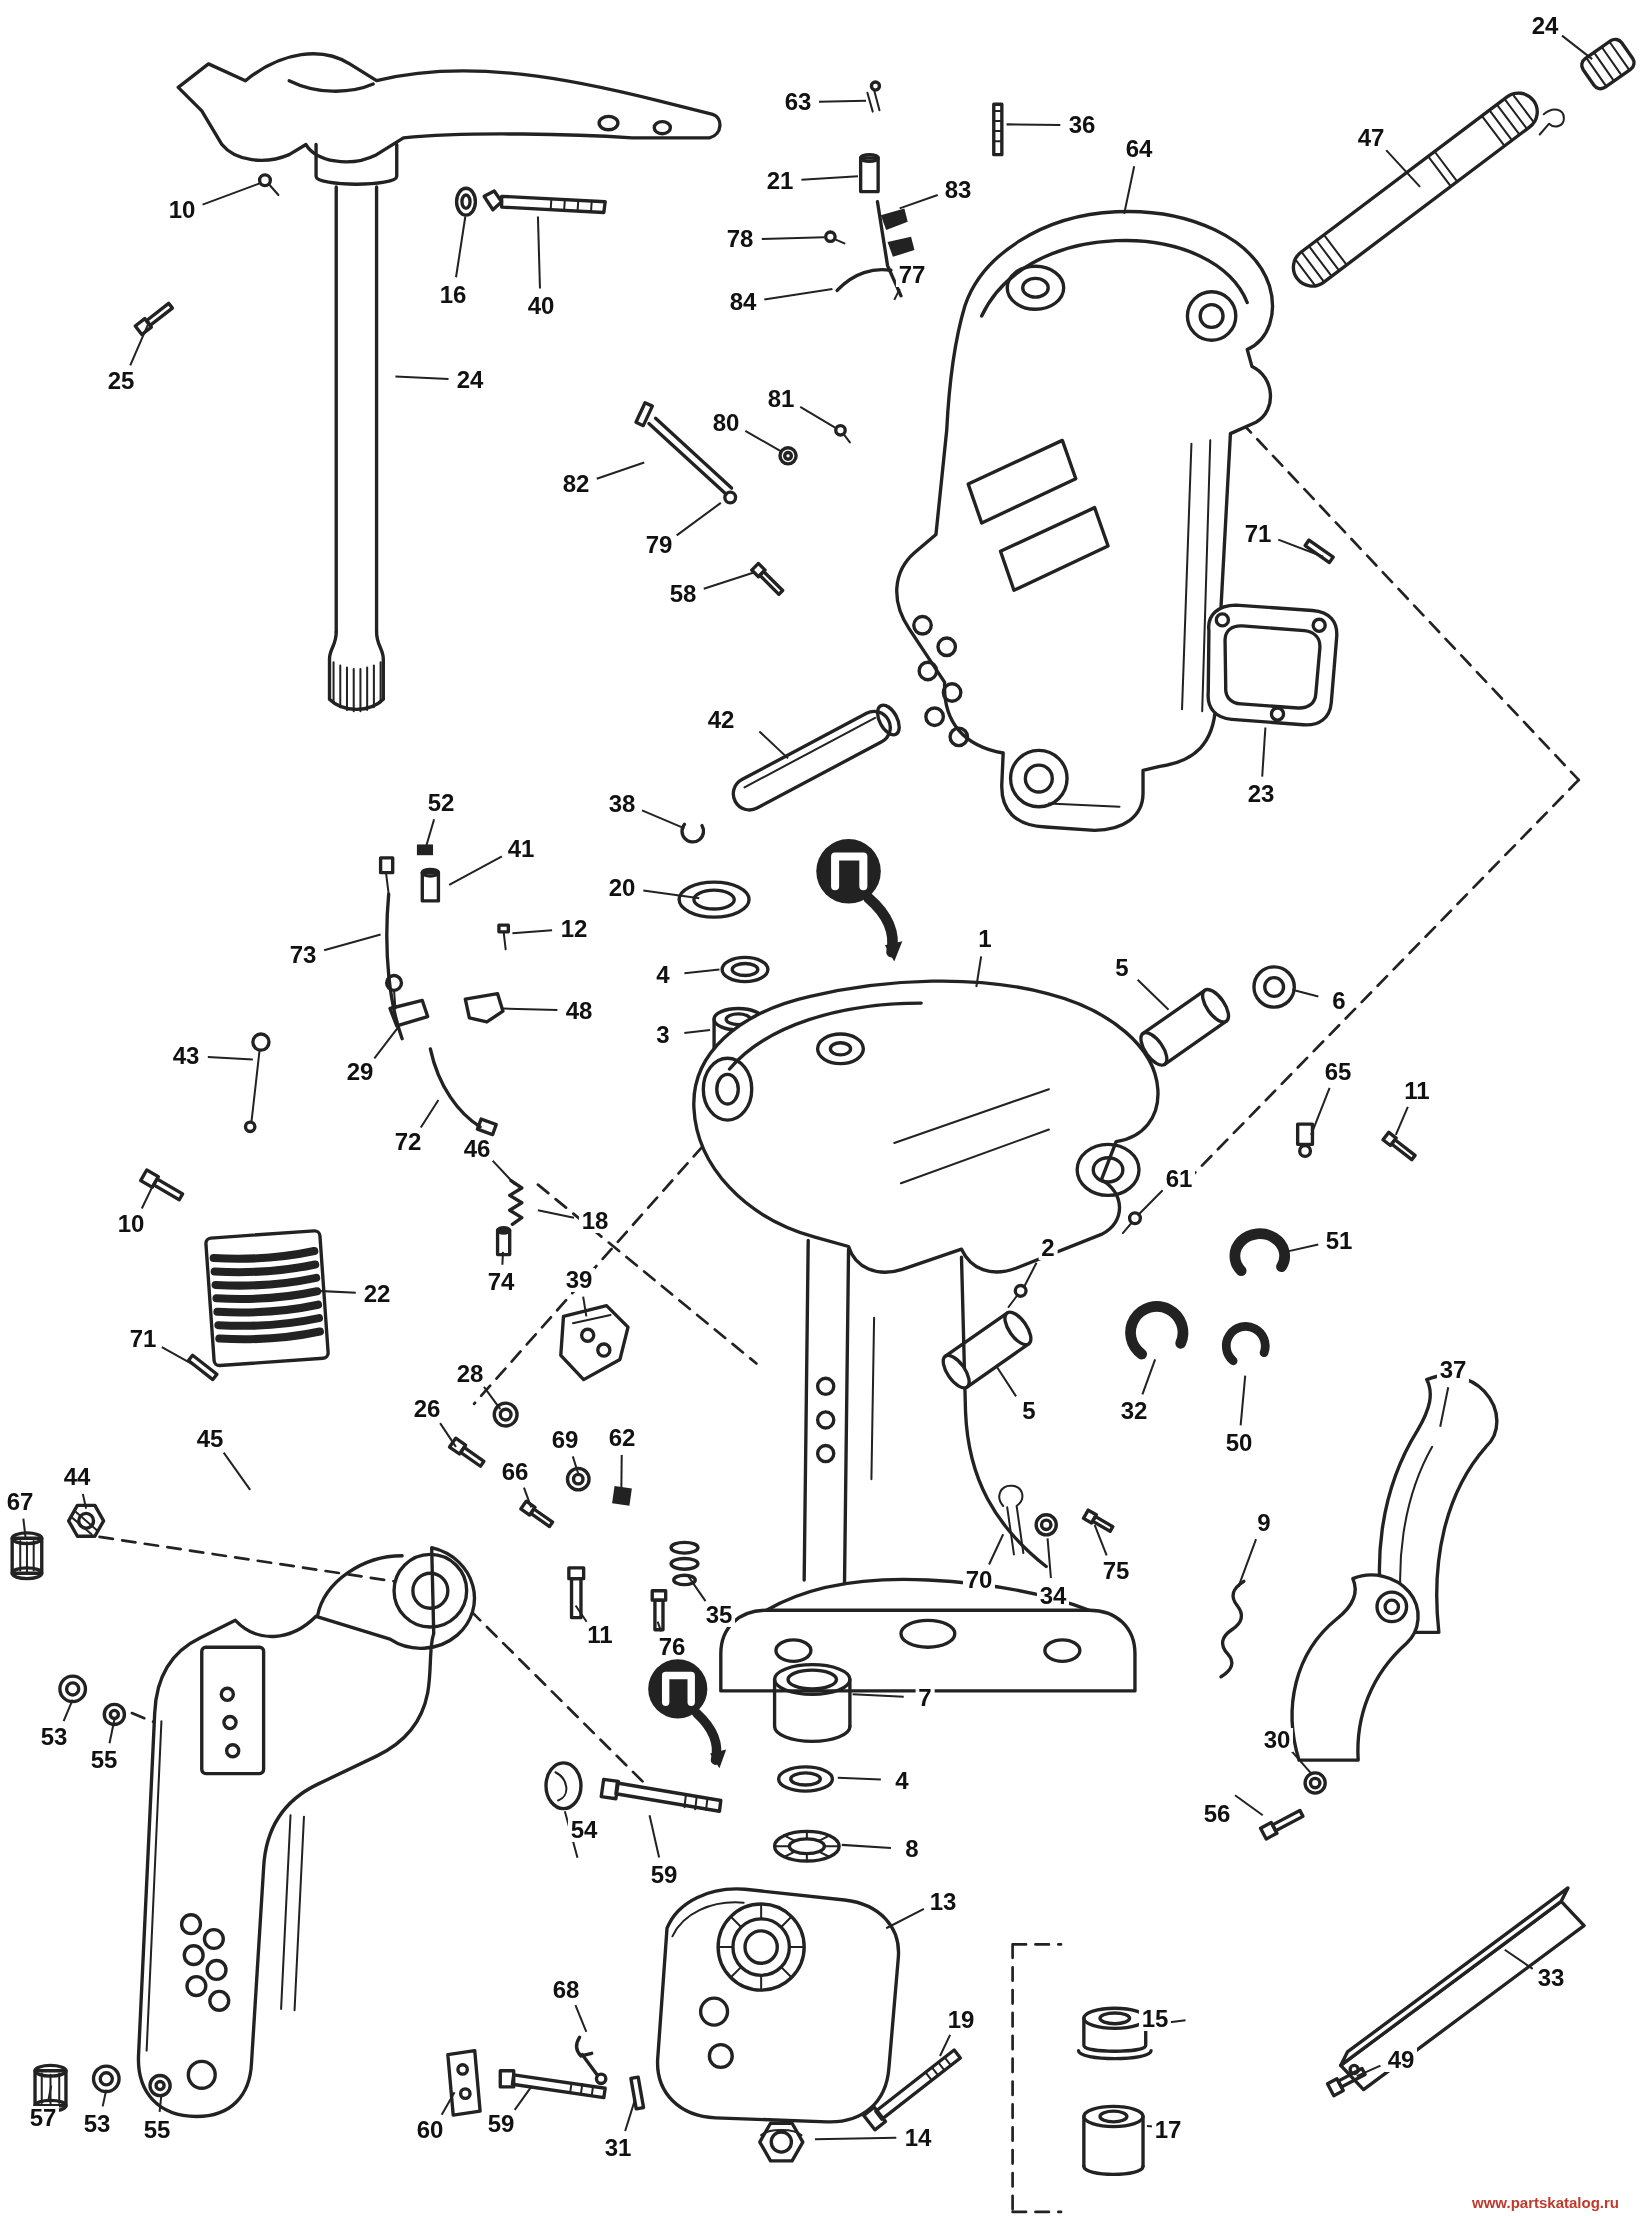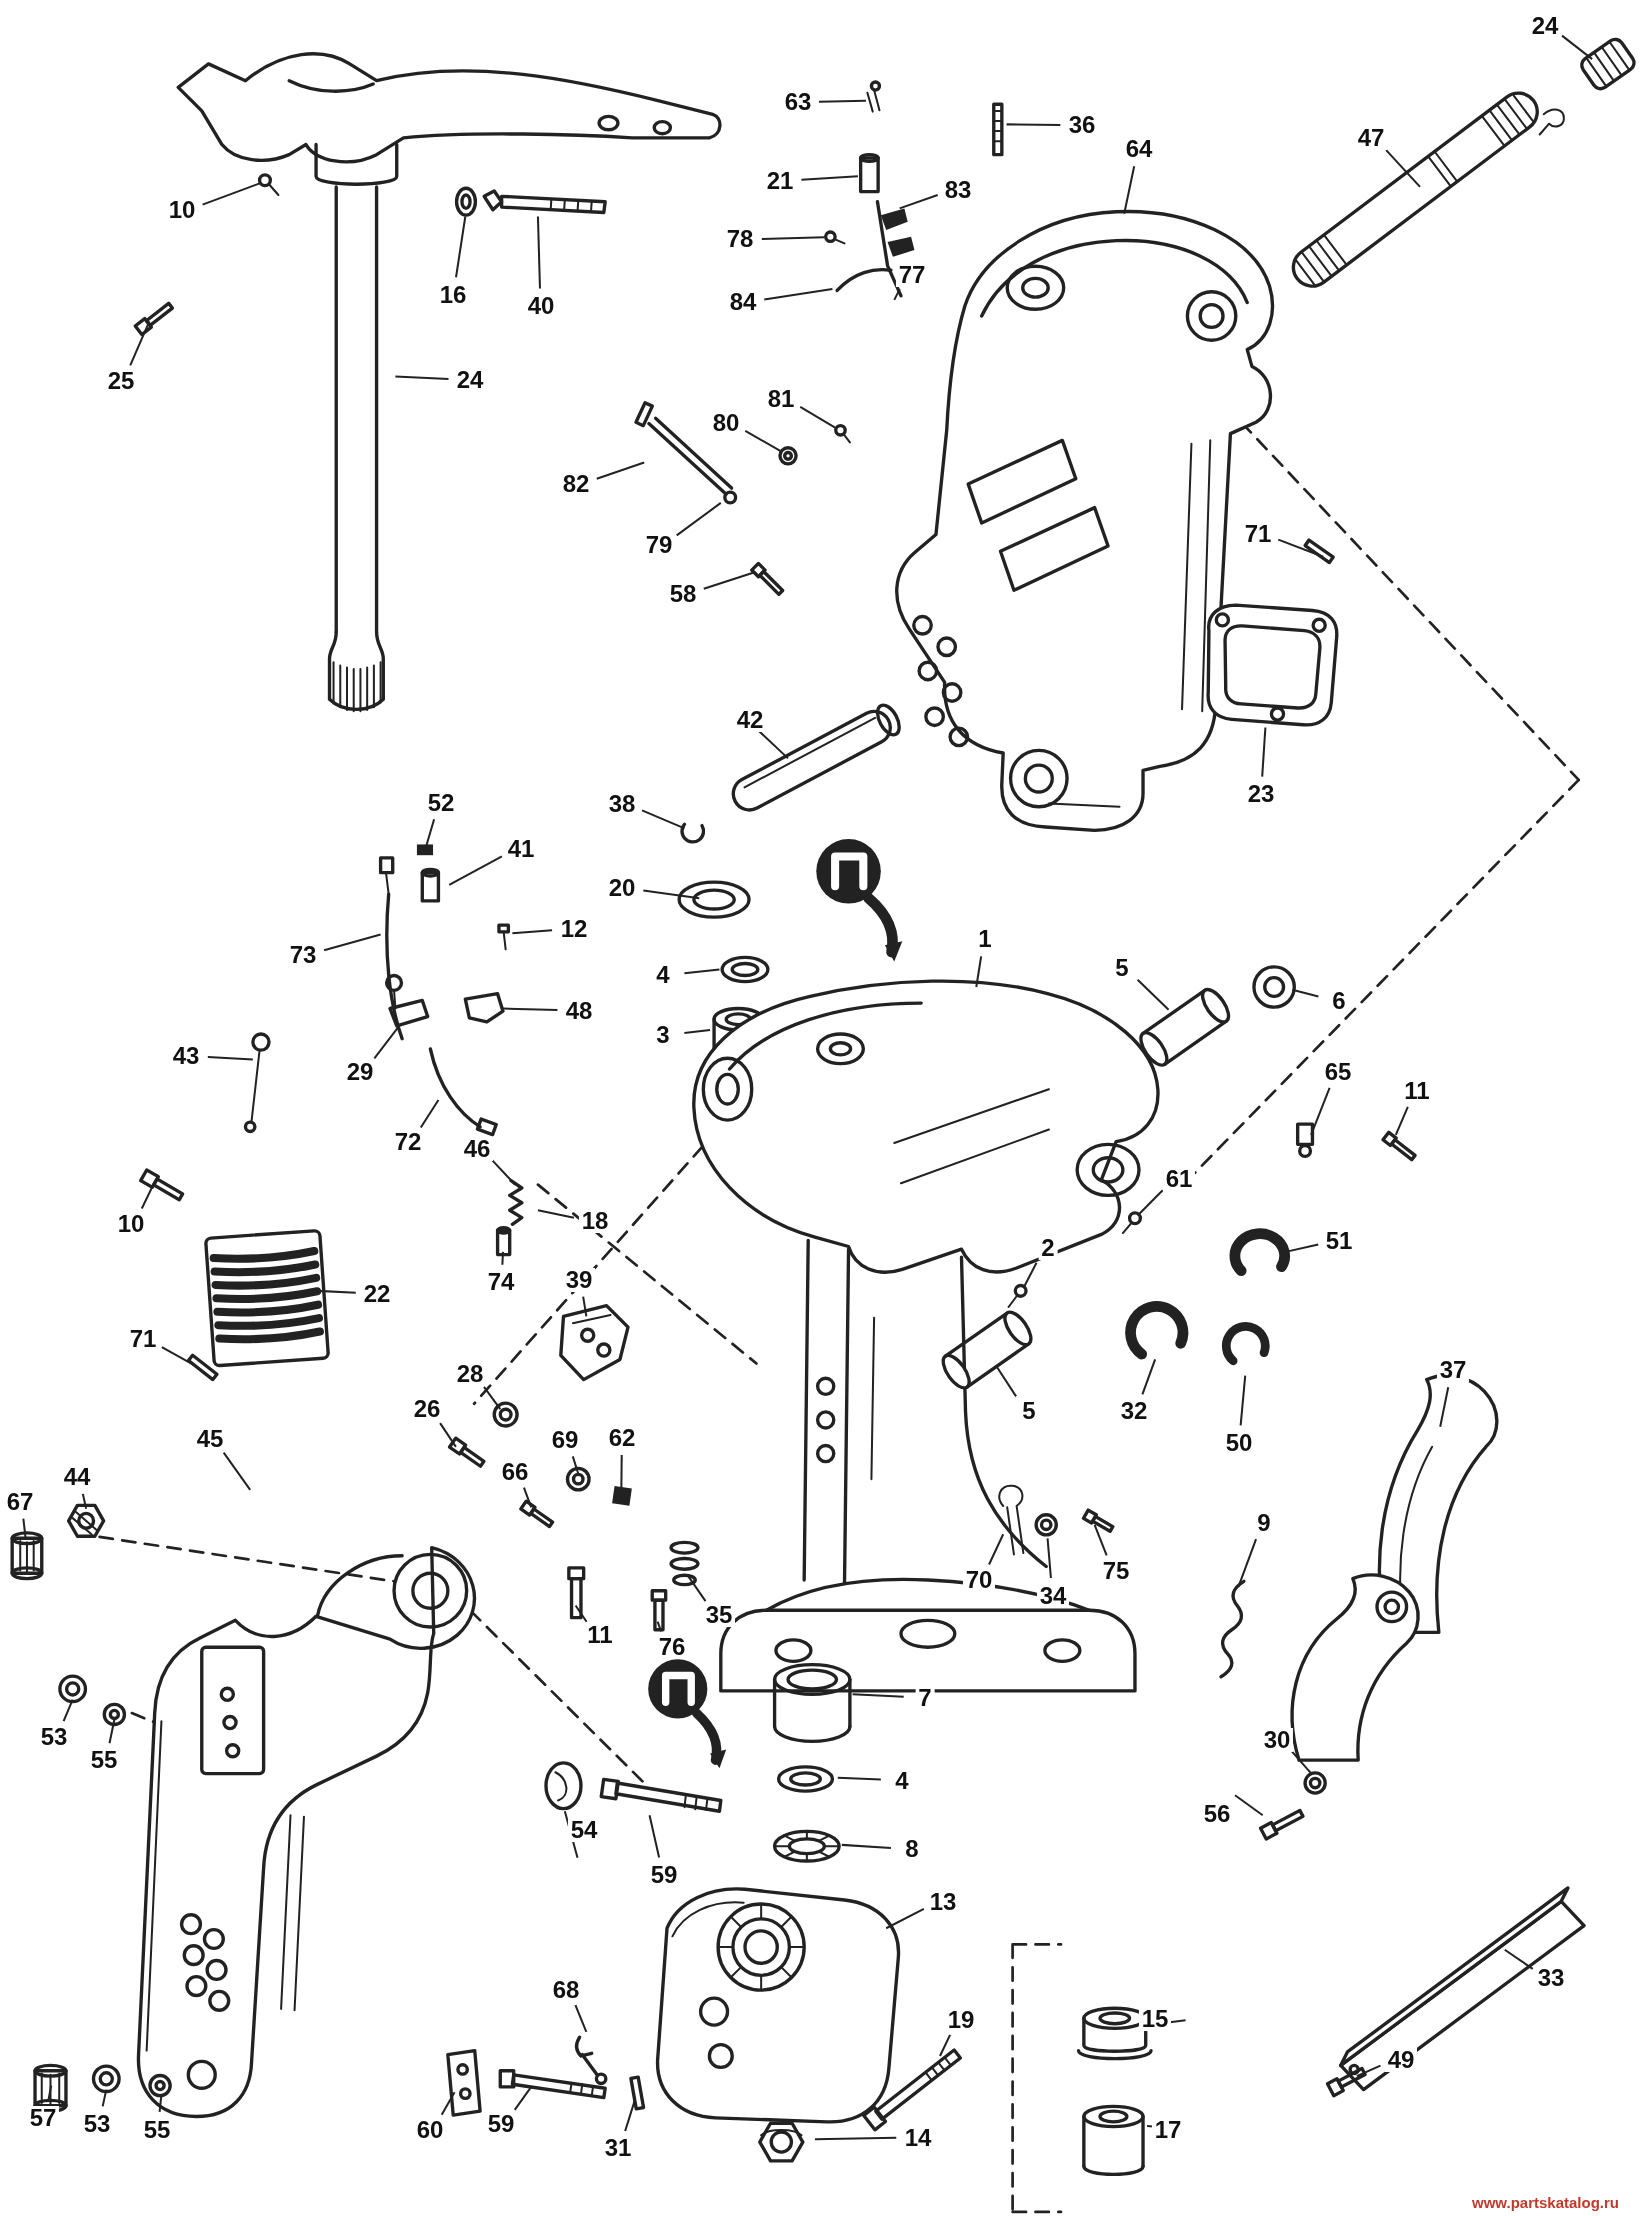--- a/index.html
+++ b/index.html
@@ -525,21 +525,21 @@
       <div class="callout" style="left: 453px; top: 295px;">16</div>
       <div class="callout" style="left: 541px; top: 306px;">40</div>
       <div class="callout" style="left: 121px; top: 381px;">25</div>
       <div class="callout" style="left: 470px; top: 380px;">24</div>
       <div class="callout" style="left: 781px; top: 399px;">81</div>
       <div class="callout" style="left: 726px; top: 423px;">80</div>
       <div class="callout" style="left: 576px; top: 484px;">82</div>
       <div class="callout" style="left: 659px; top: 545px;">79</div>
       <div class="callout" style="left: 683px; top: 594px;">58</div>
       <div class="callout" style="left: 1258px; top: 534px;">71</div>
-      <div class="callout" style="left: 750px; top: 720px; text-align: center;">42</div>
+      <div class="callout" style="left: 721px; top: 720px; text-align: center;">42</div>
       <div class="callout" style="left: 622px; top: 804px;">38</div>
       <div class="callout" style="left: 1261px; top: 794px;">23</div>
       <div class="callout" style="left: 441px; top: 803px;">52</div>
       <div class="callout" style="left: 521px; top: 849px;">41</div>
       <div class="callout" style="left: 622px; top: 888px;">20</div>
       <div class="callout" style="left: 574px; top: 929px;">12</div>
       <div class="callout" style="left: 985px; top: 939px;">1</div>
       <div class="callout" style="left: 1122px; top: 968px;">5</div>
       <div class="callout" style="left: 1339px; top: 1001px;">6</div>
       <div class="callout" style="left: 303px; top: 955px;">73</div>

